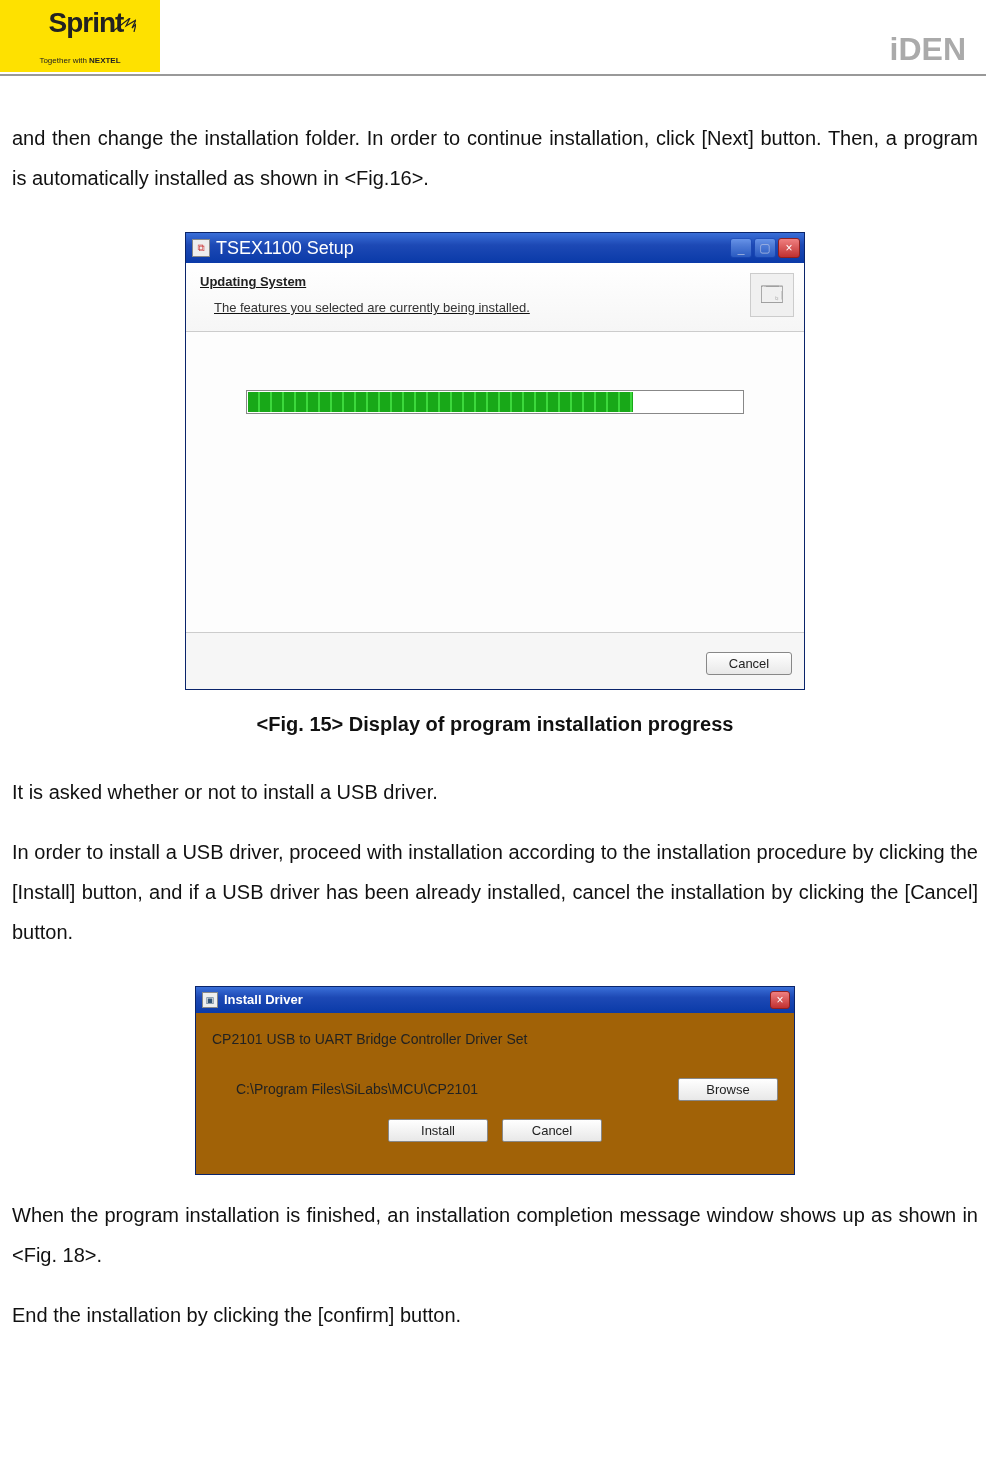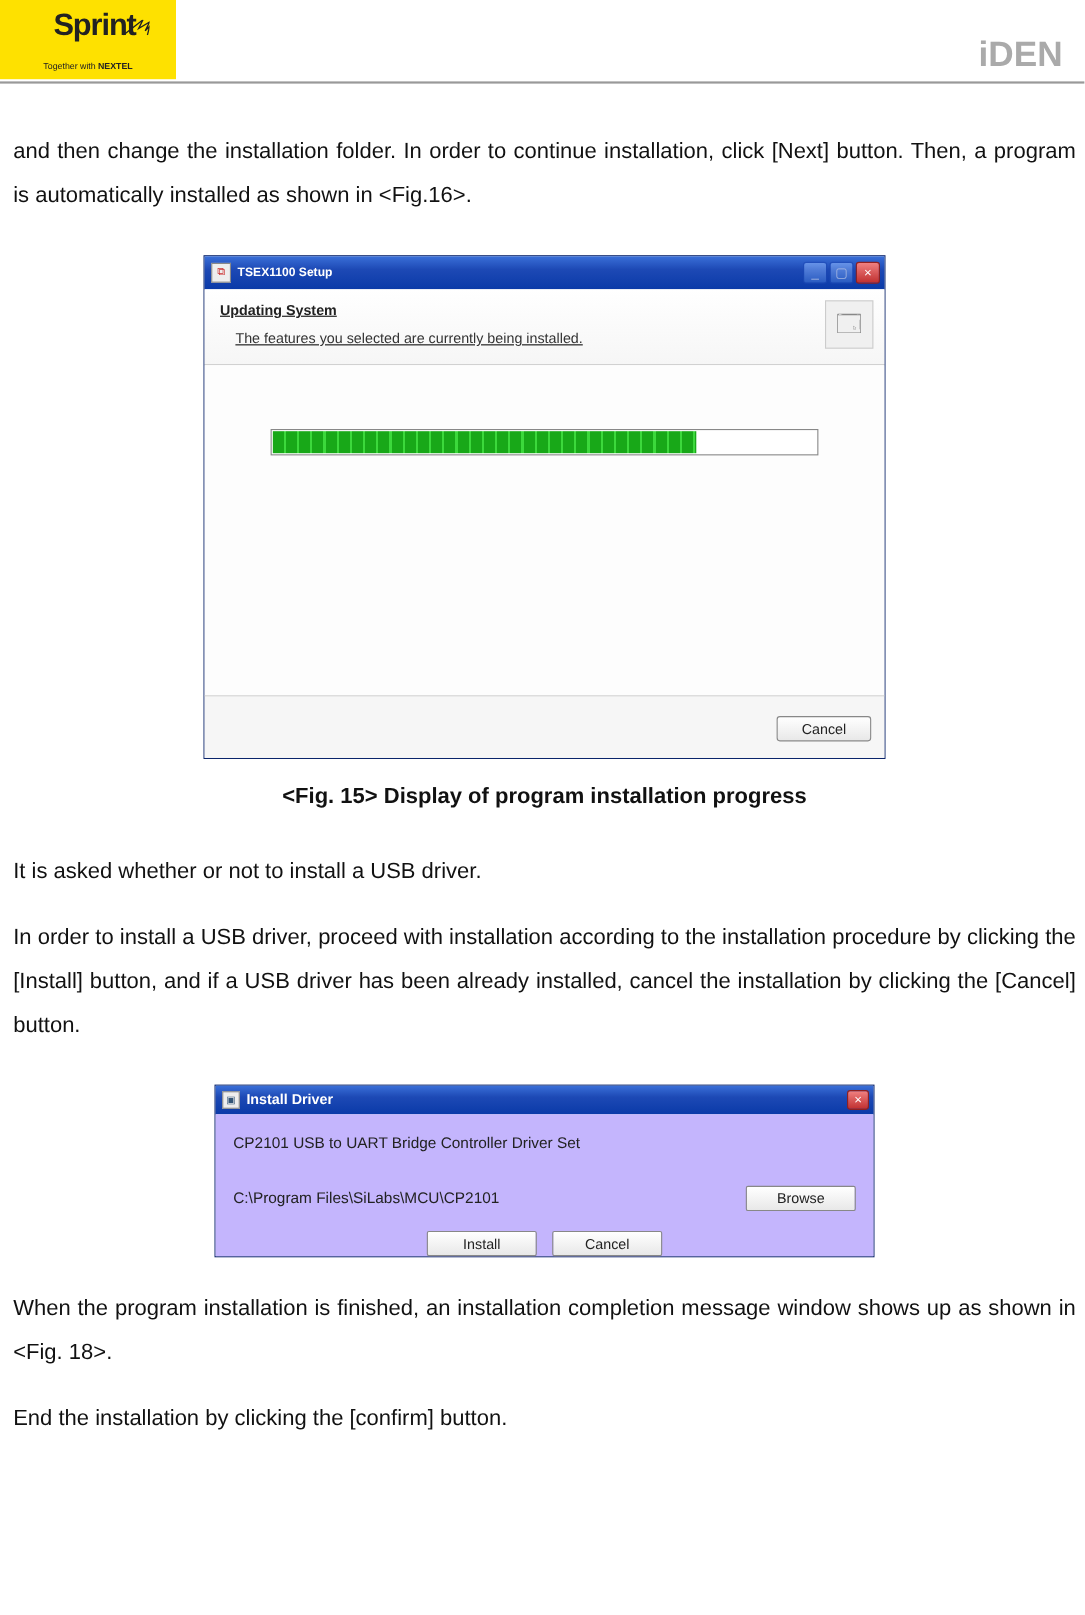--- a/index.html
+++ b/index.html
@@ -86,21 +86,21 @@
     height: 30px;
     background: linear-gradient(#3a6fd8, #1d49b5 40%, #0a3aa8);
     display: flex;
     align-items: center;
     padding: 0 4px 0 6px;
   }
   .tb15 .ticon {
     width: 18px; height: 18px; background: #eee; border:1px solid #888; margin-right: 6px;
     display:flex;align-items:center;justify-content:center;font-size:10px;color:#c33;
   }
-  .tb15 .ttitle { color: #fff; font-weight: bold; font-size: 11px; flex: 1; }
+  .tb15 .ttitle { color: #fff; font-weight: normal; font-size: 18px; flex: 1; }
   .tb15 .winbtns { display: flex; gap: 2px; }
   .tb15 .wb {
     width: 22px; height: 20px;
     background: linear-gradient(#8fb8ff,#3c6fd0);
     border: 1px solid #1d49b5; border-radius: 3px;
     color:#fff; font-size:12px; display:flex;align-items:center;justify-content:center;
   }
   .tb15 .wb.dis { opacity:.6; }
   .tb15 .wb.close { background: linear-gradient(#f08080,#c03030); border-color:#902020;}
   .hdr15 {
@@ -150,24 +150,24 @@
     width:16px;height:16px;background:#eee;border:1px solid #888;margin-right:6px;
     display:flex;align-items:center;justify-content:center;font-size:9px;color:#357;
   }
   .tb16 .ttitle { color:#fff; font-weight:bold; font-size:13px; flex:1; }
   .tb16 .wb {
     width:20px;height:18px;
     background:linear-gradient(#f08080,#c03030); border:1px solid #902020; border-radius:3px;
     color:#fff;font-size:12px;display:flex;align-items:center;justify-content:center;
   }
   .body16 {
-    background:#c4b5fd; padding:12px 16px 0 16px;
+    background:#a16207; padding:12px 16px 32px 16px;
     font-size:14px; color:#222;
   }
-  .row16 { display:flex; align-items:center; justify-content:space-between; margin-top:22px; gap:10px;}
+  .row16 { display:flex; align-items:center; justify-content:space-between; margin-top:22px; gap:10px;margin-left:24px;}
   .row16 .path { flex:1; }
   .btnrow16 { display:flex; justify-content:center; gap:14px; margin-top:16px;}
   .xpbtn2 {
     min-width:100px; padding:3px 12px;
     font:13px Tahoma, Arial, sans-serif; color:#222;
     background:linear-gradient(#fff,#e8e8e8);
     border:1px solid #888; border-radius:2px; text-align:center;
   }
 </style>
 </head>

